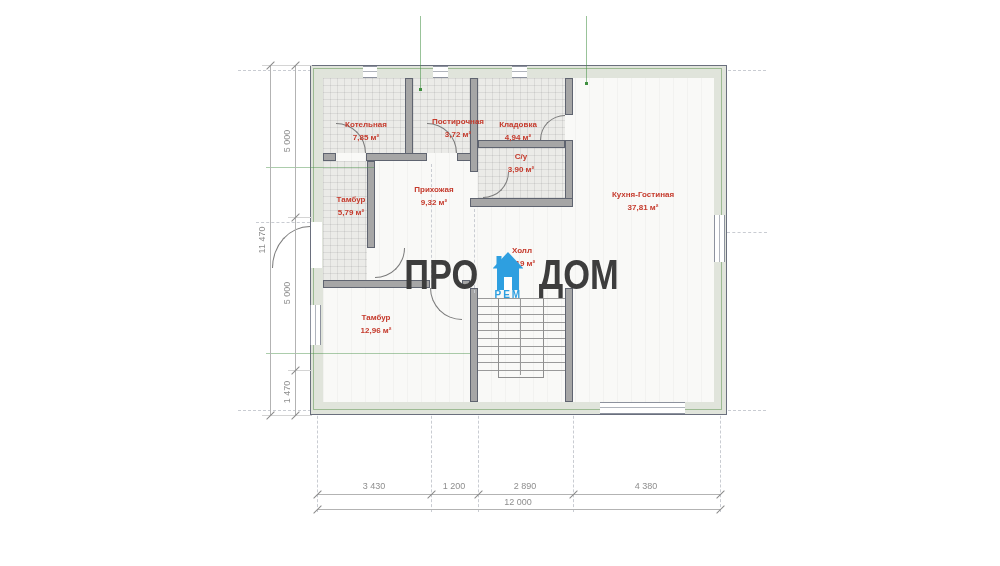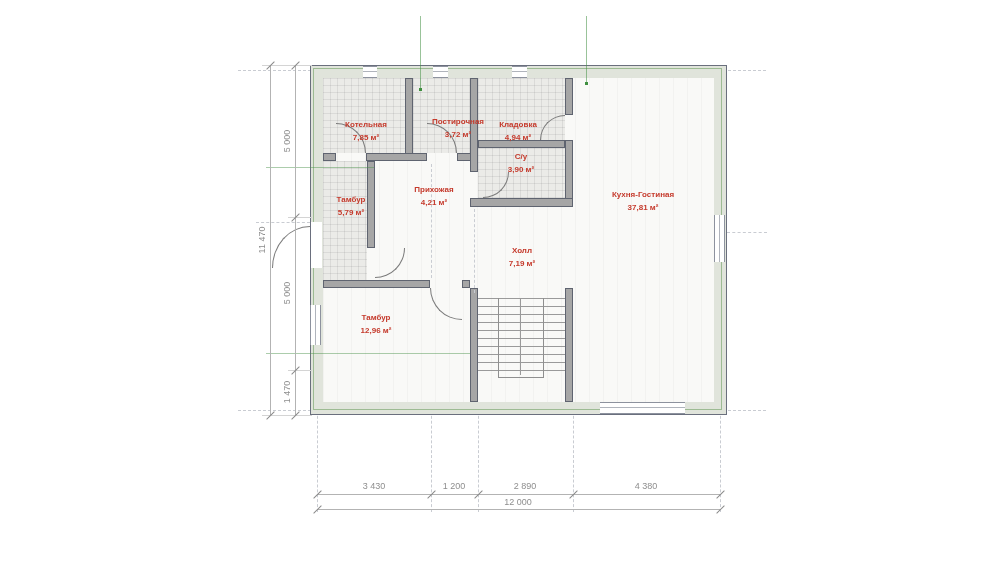--- a/index.html
+++ b/index.html
@@ -178,29 +178,42 @@
   <div class="room-label" style="left:521px;top:151px;">
     <div>С/у</div>
     <div>3,90 м²</div>
   </div>
   <div class="room-label" style="left:330px;top:194px;margin-left:21px;">
     <div>Тамбур</div>
     <div>5,79 м²</div>
   </div>
   <div class="room-label" style="left:434px;top:184px;">
     <div>Прихожая</div>
-    <div>4,21 м²</div>
+    <div>9,32 м²</div>
   </div>
   <div class="room-label" style="left:643px;top:189px;text-align:center;">
     <div>Кухня-Гостиная</div>
     <div>37,81 м²</div>
   </div>
   <div class="room-label" style="left:522px;top:245px;">
     <div>Холл</div>
     <div>7,19 м²</div>
   </div>
   <div class="room-label" style="left:376px;top:312px;">
     <div>Тамбур</div>
     <div>12,96 м²</div>
   </div>
 
+  <div id="watermark">
+    <span class="wm-word">ПРО</span>
+    <span id="wm-house">
+      <svg width="30" height="38" viewBox="0 0 30 38">
+        <rect x="3.5" y="4" width="5" height="11" fill="#2E9FE0"></rect>
+        <polygon points="15,0 30.5,16.5 -0.5,16.5" fill="#2E9FE0"></polygon>
+        <rect x="4" y="15" width="22" height="23" fill="#2E9FE0"></rect>
+        <rect x="11" y="25" width="8" height="13" fill="#ffffff"></rect>
+      </svg>
+      <span id="wm-sub">РЕМ</span>
+    </span>
+    <span class="wm-word">ДОМ</span>
+  </div>
 
 </div>
 
 </body></html>

